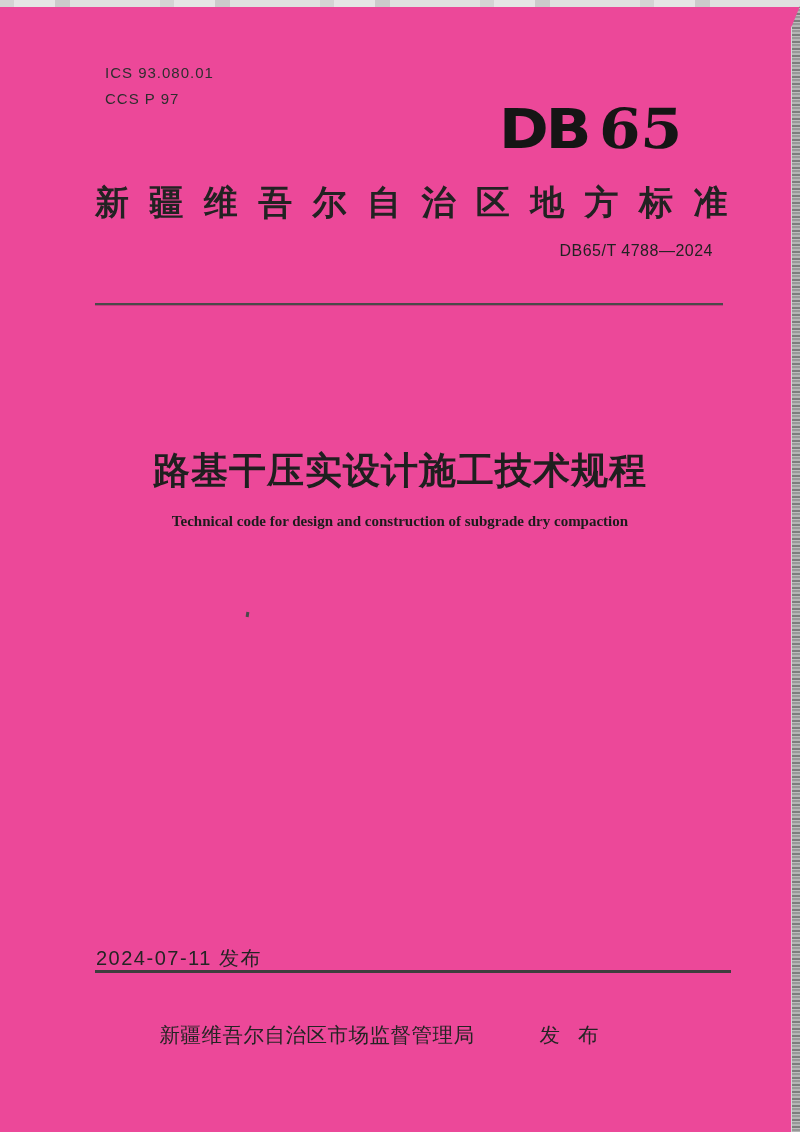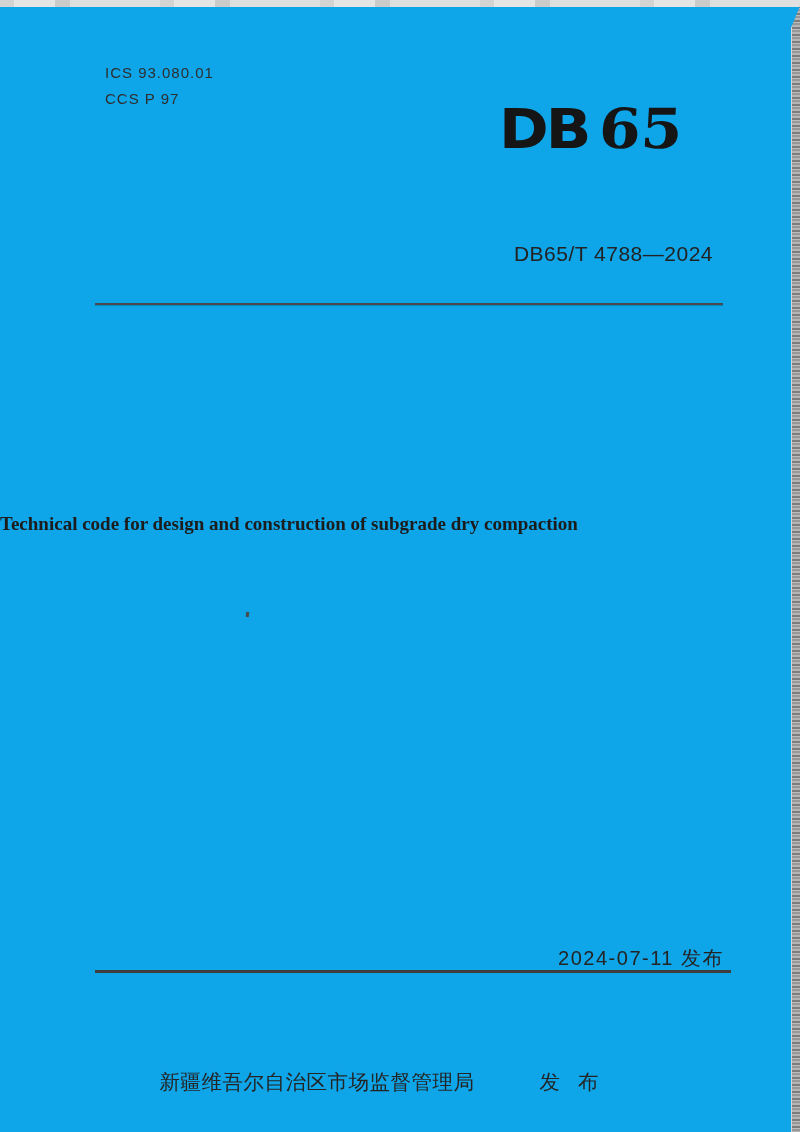--- a/index.html
+++ b/index.html
@@ -4,21 +4,21 @@
 <style>
   html, body {
     margin: 0;
     padding: 0;
     background: #ffffff;
   }
   .page {
     position: relative;
     width: 800px;
     height: 1132px;
-    background: #0ea5e9;
+    background: #ec4899;
     overflow: hidden;
     font-family: "Liberation Sans", sans-serif;
     color: #262626;
   }
 
   
   .scan-edge-top {
     position: absolute;
     left: 0; top: 0;
     width: 100%; height: 7px;
@@ -91,21 +91,21 @@
     left: 95px; top: 180px;
     font-size: 34px;
     font-weight: 600;
     letter-spacing: 20.4px;
     white-space: nowrap;
     color: #222;
   }
   .standard-code {
     position: absolute;
     right: 87px; top: 242px;
-    font-size: 21px;
+    font-size: 16px;
     letter-spacing: 0.5px;
     color: #222;
   }
   .rule-top {
     position: absolute;
     left: 95px; top: 303px;
     width: 628px; height: 2px;
     background: #4a4a4a;
     box-shadow: 0 1px 0 rgba(0,0,0,0.18);
   }
@@ -118,34 +118,34 @@
     text-align: center;
     font-size: 37px;
     font-weight: 600;
     letter-spacing: 1px;
     color: #1f1f1f;
   }
   .title-en {
     position: absolute;
     left: 0; top: 513px;
     width: 100%;
-    text-align: left;
+    text-align: center;
     font-family: "Liberation Serif", serif;
     font-weight: 700;
-    font-size: 19px;
+    font-size: 15px;
     color: #1c1c1c;
   }
 
   
   .dates-row {
     position: absolute;
     left: 96px; top: 945px;
     width: 628px;
     display: flex;
-    justify-content: flex-end;
+    justify-content: space-between;
     font-size: 20px;
     letter-spacing: 1.5px;
     color: #242424;
   }
   .rule-bottom {
     position: absolute;
     left: 95px; top: 970px;
     width: 636px; height: 3px;
     background: #3e3e3e;
   }
@@ -153,21 +153,21 @@
     position: absolute;
     left: 0; top: 1021px;
     width: 758px;
     display: flex;
     justify-content: center;
     align-items: baseline;
     gap: 40px;
     font-size: 20.5px;
     color: #242424;
   }
-  .publisher-name { letter-spacing: 0.5px; margin-top: 47px; }
+  .publisher-name { letter-spacing: 0.5px; }
   .publish-label  { letter-spacing: 18px; margin-right: -18px; margin-left: 25px; }
 </style>
 </head>
 <body>
 
 <div class="page">
 
   <div class="scan-edge-top"></div>
   <div class="scan-edge-right"></div>
   <div class="speck"></div>
@@ -175,25 +175,27 @@
   <div class="ics-block">
     <div>ICS 93.080.01</div>
     <div>CCS P 97</div>
   </div>
 
   <div class="logo">
     <span class="logo-db">DB</span>
     <span class="logo-num">65</span>
   </div>
 
+  <div class="standard-category">新疆维吾尔自治区地方标准</div>
 
   <div class="standard-code">DB65/T 4788—2024</div>
 
   <div class="rule-top"></div>
 
+  <div class="title-cn">路基干压实设计施工技术规程</div>
   <div class="title-en">Technical code for design and construction of subgrade dry compaction</div>
 
   <div class="dates-row">
     <span>2024-07-11 发布</span>
   </div>
   <div class="rule-bottom"></div>
 
   <div class="publisher-row">
     <span class="publisher-name">新疆维吾尔自治区市场监督管理局</span>
     <span class="publish-label">发布</span>

